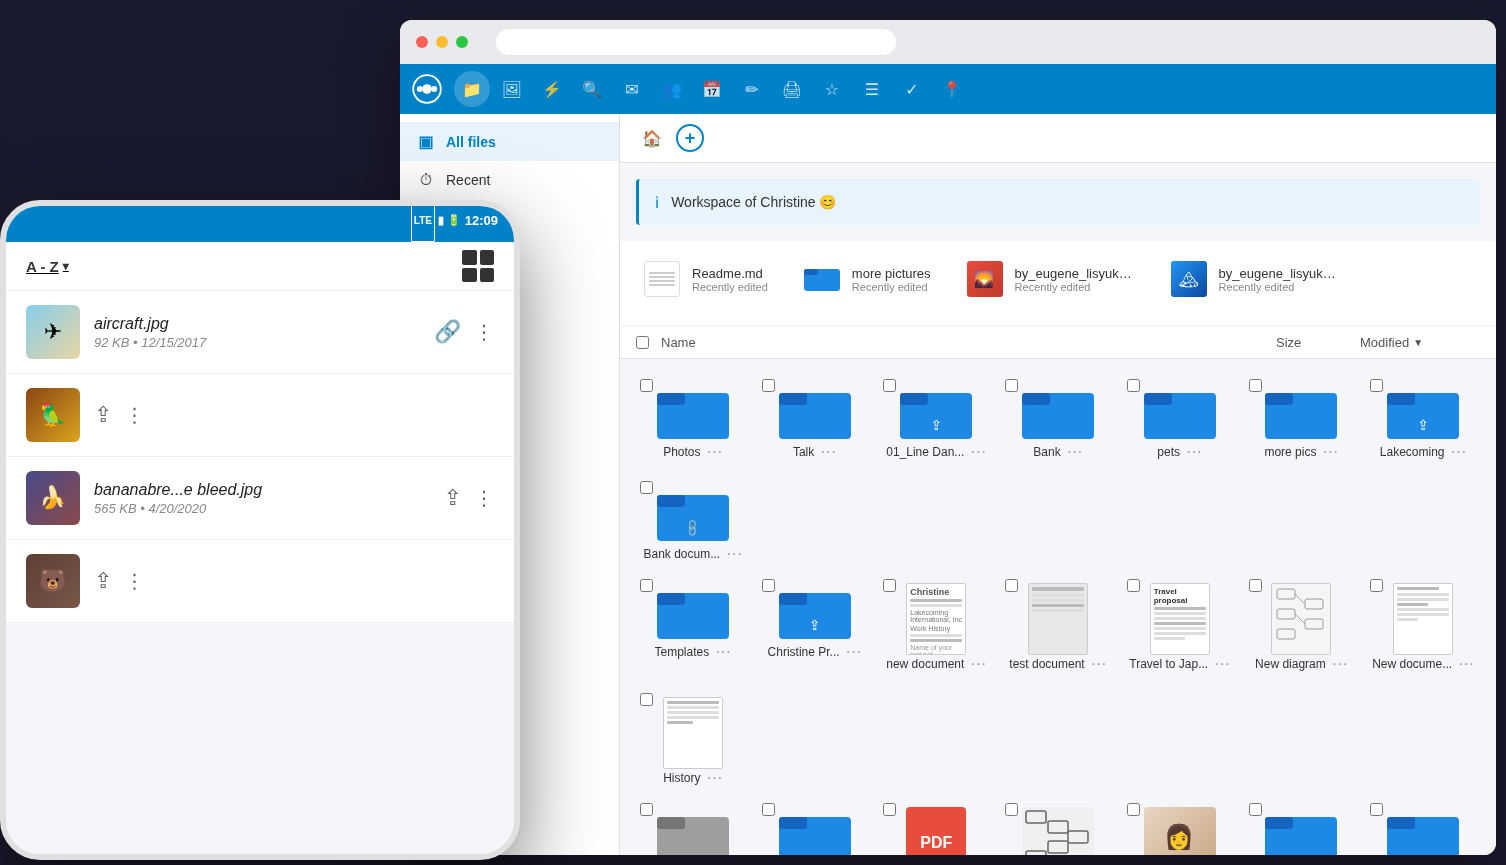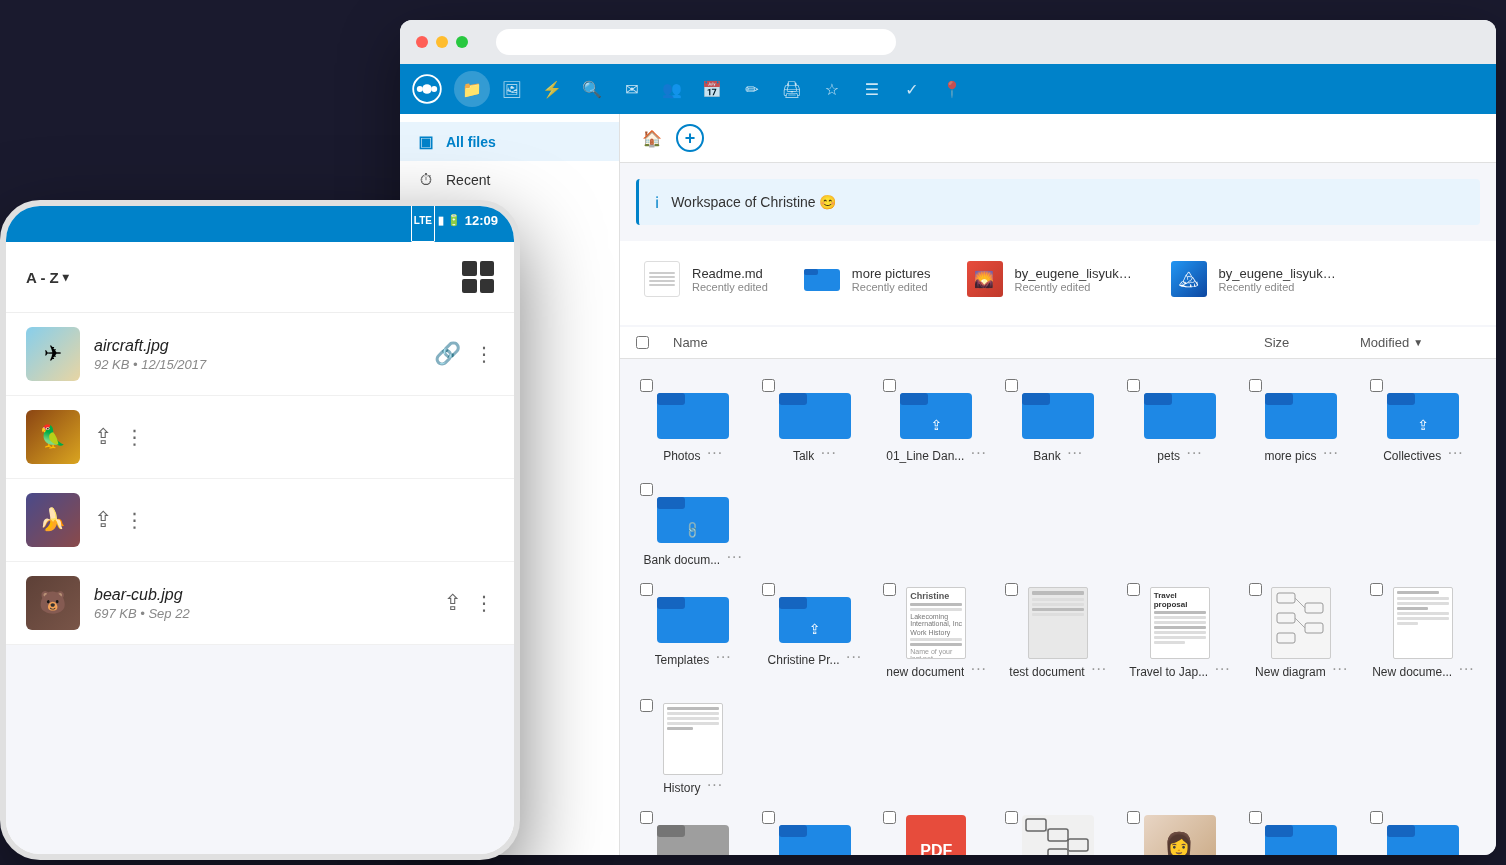--- a/index.html
+++ b/index.html
@@ -185,21 +185,21 @@
 
     
     .file-list-header {
       display: flex;
       align-items: center;
       padding: 8px 16px;
       border-bottom: 1px solid #e0e0e0;
       background: #fff;
       font-size: 13px;
       color: #555;
-      gap: 16px;
+      gap: 4px;
     }
 
     .file-list-header input[type="checkbox"] {
       margin-right: 8px;
     }
 
     .col-name { flex: 1; }
     .col-size { width: 80px; }
     .col-modified { width: 120px; display: flex; align-items: center; gap: 4px; }
 
@@ -229,21 +229,20 @@
 
     .folder-svg {
       width: 72px;
       height: 60px;
     }
 
     .file-grid-name {
       font-size: 12px;
       color: #333;
       text-align: center;
-      margin-top: 6px;
       max-width: 100px;
       overflow: hidden;
       text-overflow: ellipsis;
       white-space: nowrap;
     }
 
     .file-grid-more {
       font-size: 16px;
       color: #999;
       cursor: pointer;
@@ -300,25 +299,26 @@
 
     .phone-content {
       background: #f5f6fa;
       height: calc(100% - 36px);
       overflow: hidden;
     }
 
     
     .phone-list-header {
       background: #fff;
-      padding: 19px 20px;
+      padding: 8px 20px;
       display: flex;
       align-items: center;
       justify-content: space-between;
       border-bottom: 1px solid #eee;
+      text-decoration: underline;
     }
 
     .sort-btn {
       display: flex;
       align-items: center;
       gap: 4px;
       font-size: 15px;
       font-weight: 600;
       color: #333;
       cursor: pointer;
@@ -701,21 +701,21 @@
         <div class="file-grid-item">
           <input type="checkbox" style="">
           <div style="position:relative;width:72px;height:60px;">
             <svg class="folder-svg" viewBox="0 0 72 60">
               <rect x="0" y="10" width="72" height="46" rx="4" fill="#1e88e5"></rect>
               <rect x="0" y="10" width="28" height="12" rx="3" fill="#1565c0"></rect>
             </svg>
             <span style="position:absolute;bottom:10px;left:50%;transform:translateX(-50%);color:#fff;font-size:14px;">⇪</span>
           </div>
           <div class="file-grid-bottom">
-            <span class="file-grid-name">Collectives</span>
+            <span class="file-grid-name">Lakecoming</span>
             <span class="file-grid-more">···</span>
           </div>
         </div>
 
         <div class="file-grid-item">
           <input type="checkbox" style="">
           <div style="position:relative;width:72px;height:60px;">
             <svg class="folder-svg" viewBox="0 0 72 60">
               <rect x="0" y="10" width="72" height="46" rx="4" fill="#1e88e5"></rect>
               <rect x="0" y="10" width="28" height="12" rx="3" fill="#1565c0"></rect>
@@ -984,32 +984,32 @@
       <div class="phone-file-item">
         <div class="phone-file-thumb" style="background:linear-gradient(135deg,#8B4513,#DAA520);display:flex;align-items:center;justify-content:center;font-size:22px;">🦜</div>
         <div class="phone-file-actions">
           <span class="action-icon" style="font-size:22px;">⇪</span>
           <span class="action-icon">⋮</span>
         </div>
       </div>
 
       <div class="phone-file-item">
         <div class="phone-file-thumb" style="background:linear-gradient(135deg,#4a4a8a,#8a4a4a);display:flex;align-items:center;justify-content:center;font-size:22px;">🍌</div>
+        <div class="phone-file-info">
+          <div class="phone-file-name">bananabre...e bleed.jpg</div>
+          <div class="phone-file-meta">565 KB • 4/20/2020</div>
+        </div>
         <div class="phone-file-actions">
           <span class="action-icon" style="font-size:22px;">⇪</span>
           <span class="action-icon">⋮</span>
         </div>
       </div>
 
       <div class="phone-file-item">
         <div class="phone-file-thumb" style="background:linear-gradient(135deg,#5D4037,#795548);display:flex;align-items:center;justify-content:center;font-size:22px;">🐻</div>
-        <div class="phone-file-info">
-          <div class="phone-file-name">bear-cub.jpg</div>
-          <div class="phone-file-meta">697 KB • Sep 22</div>
-        </div>
         <div class="phone-file-actions">
           <span class="action-icon" style="font-size:22px;">⇪</span>
           <span class="action-icon">⋮</span>
         </div>
       </div>
 
     </div>
   </div>
 </div>
 

